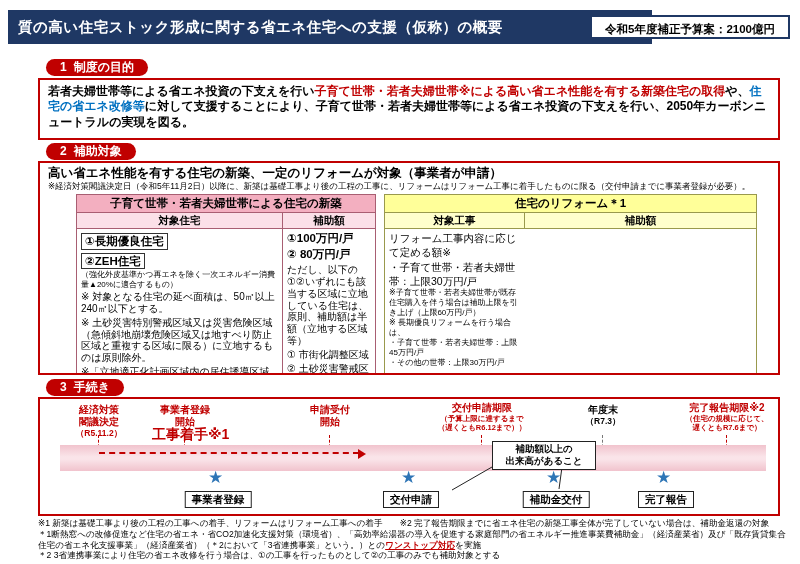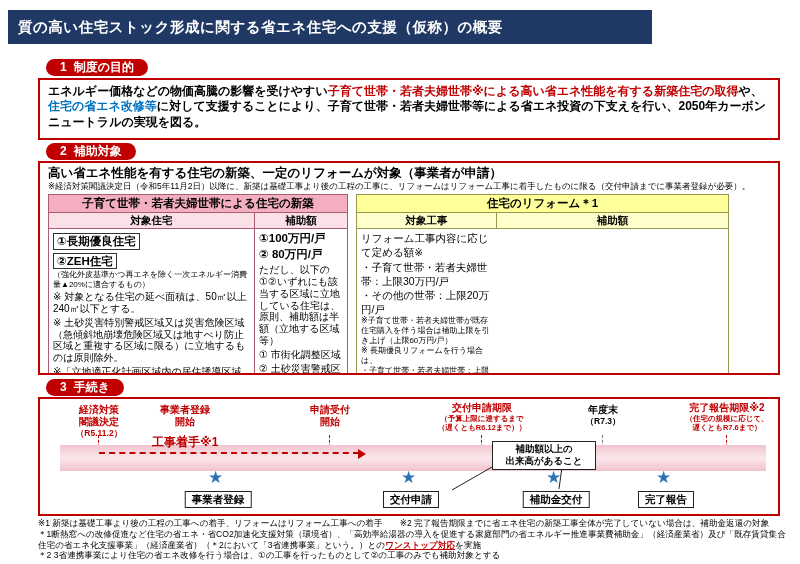--- a/index.html
+++ b/index.html
@@ -26,21 +26,21 @@
 
   .s1 .body{margin:0;font-size:12px;font-weight:bold;line-height:1.28;}
   .red-t{color:var(--red,#C00000);}
   .blue-t{color:var(--blue,#0070C0);}
   .s1 .note{margin:1px 0 0;font-size:8.5px;text-align:right;}
 
   .s2 .lead{margin:0;font-size:12.5px;font-weight:bold;line-height:1.2;}
   .s2 .lead-note{margin:0;font-size:8.5px;line-height:1.2;}
   .tables{display:flex;gap:8px;margin-top:3px;}
   .panel{box-sizing:border-box;background:#fff;}
-  .panel-new{width:300px;border:1.5px solid var(--new-border,#A85E72);}
+  .panel-new{width:300px;border:1.5px solid var(--new-border,#A85E72);margin-left:28px;}
   .panel-reform{width:373px;border:1.5px solid var(--reform-border,#99994D);}
   .panel-hd{height:17px;line-height:17px;text-align:center;font-weight:bold;font-size:11.5px;}
   .panel-new .panel-hd{background:var(--pink-header,#F3AFC0);border-bottom:1px solid var(--new-border,#A85E72);}
   .panel-reform .panel-hd{background:var(--yellow-header,#FFFF99);border-bottom:1px solid var(--reform-border,#99994D);}
   .grid{display:grid;}
   .grid-new{grid-template-columns:206px 1fr;}
   .grid-reform{grid-template-columns:140px 1fr;}
   .ghd{font-size:10.5px;font-weight:bold;text-align:center;line-height:15px;height:15px;}
   .grid-new .ghd{background:var(--pink-light,#FBE0E8);border-bottom:1px solid var(--new-border,#A85E72);}
   .grid-new .c1{border-right:1px solid var(--new-border,#A85E72);}
@@ -66,21 +66,21 @@
   .m1{left:24px;top:5px;width:70px;}
   .m2{left:108px;top:5px;width:74px;}
   .m3{left:255px;top:5px;width:70px;}
   .m4{left:382px;top:3px;width:120px;}
   .m5{left:533px;top:5px;width:60px;}
   .m6{left:627px;top:3px;width:120px;}
   .band{position:absolute;left:20px;top:46px;width:706px;height:26px;
     background:linear-gradient(180deg,#F1C3CD 0%,#FAE4E9 45%,#FAE4E9 55%,#F1C3CD 100%);}
   .vline{position:absolute;width:0;border-left:1.5px dashed var(--red,#C00000);top:36px;height:36px;}
   .v1{left:58px}.v2{left:144px}.v3{left:289px}.v4{left:441px}.v5{left:562px;border-color:#777;}.v6{left:686px}
-  .arrow-label{position:absolute;left:112px;top:35px;color:var(--red,#C00000);font-weight:bold;font-size:12px;z-index:3;}
+  .arrow-label{position:absolute;left:112px;top:27px;color:var(--red,#C00000);font-weight:bold;font-size:14px;z-index:3;}
   .arrow-line{position:absolute;left:59px;top:53px;width:260px;border-top:2px dashed var(--red,#C00000);z-index:2;}
   .arrow-head{position:absolute;left:318px;top:50px;width:0;height:0;border-left:8px solid var(--red,#C00000);
     border-top:5px solid transparent;border-bottom:5px solid transparent;z-index:2;}
   .star{position:absolute;top:70px;font-size:17px;color:var(--star-blue,#2E75B6);line-height:1;z-index:3;}
   .st1{left:168px}.st2{left:361px}.st3{left:506px}.st4{left:616px}
   .slabel{position:absolute;top:92px;transform:translateX(-50%);border:1px solid #222;background:#fff;
     font-weight:bold;font-size:10.5px;line-height:15px;padding:0 6px;white-space:nowrap;z-index:3;}
   .sl1{left:178px}.sl2{left:371px}.sl3{left:516px}.sl4{left:626px}
   .callout{position:absolute;left:452px;top:42px;width:104px;border:1px solid #222;background:#fff;text-align:center;
     font-size:9.5px;font-weight:bold;line-height:1.3;padding:1px 0;z-index:4;}
@@ -91,27 +91,28 @@
   .fn{font-size:8.6px;line-height:1.22;}
   .fn1{margin-bottom:1px;}
   .red-u{color:var(--red,#C00000);font-weight:bold;text-decoration:underline;}
 </style>
 </head>
 <body>
 
 <div class="page">
 
   <div class="title-bar">質の高い住宅ストック形成に関する省エネ住宅への支援（仮称）の概要</div>
+  <div class="budget-box">令和5年度補正予算案：2100億円</div>
 
   <div class="pill p1">
     <span class="num">1</span><span>制度の目的</span>
   </div>
   <div class="rbox s1">
     <p class="body">
-      <span>エネルギー価格などの物価高騰の影響を受けやすい</span><span class="red-t">子育て世帯・若者夫婦世帯※による高い省エネ性能を有する新築住宅の取得</span><span>や、</span><span class="blue-t">住宅の省エネ改修等</span><span>に対して支援することにより、子育て世帯・若者夫婦世帯等による省エネ投資の下支えを行い、2050年カーボンニュートラルの実現を図る。</span>
+      <span>若者夫婦世帯等による省エネ投資の下支えを行い</span><span class="red-t">子育て世帯・若者夫婦世帯※による高い省エネ性能を有する新築住宅の取得</span><span>や、</span><span class="blue-t">住宅の省エネ改修等</span><span>に対して支援することにより、子育て世帯・若者夫婦世帯等による省エネ投資の下支えを行い、2050年カーボンニュートラルの実現を図る。</span>
     </p>
   </div>
 
   <div class="pill p2">
     <span class="num">2</span><span>補助対象</span>
   </div>
   <div class="rbox s2">
     <p class="lead">高い省エネ性能を有する住宅の新築、一定のリフォームが対象（事業者が申請）</p>
     <p class="lead-note">※経済対策閣議決定日（令和5年11月2日）以降に、新築は基礎工事より後の工程の工事に、リフォームはリフォーム工事に着手したものに限る（交付申請までに事業者登録が必要）。</p>
     <div class="tables">
@@ -140,21 +141,20 @@
       </div>
 
       <div class="panel panel-reform">
         <div class="panel-hd">住宅のリフォーム＊1</div>
         <div class="grid grid-reform">
           <div class="ghd c1">対象工事</div>
           <div class="ghd">補助額</div>
           <div class="gcell">
             <div class="r-amt">リフォーム工事内容に応じて定める額※</div>
             <div class="r-amt">・子育て世帯・若者夫婦世帯：上限30万円/戸</div>
-            <div class="r-amt">・その他の世帯：上限20万円/戸</div>
             <div class="r-note">※子育て世帯・若者夫婦世帯が既存住宅購入を伴う場合は補助上限を引き上げ（上限60万円/戸）</div>
             <div class="r-note">※ 長期優良リフォームを行う場合は、</div>
             <div class="r-note">・子育て世帯・若者夫婦世帯：上限45万円/戸</div>
             <div class="r-note">・その他の世帯：上限30万円/戸</div>
           </div>
         </div>
       </div>
 
     </div>
   </div>

